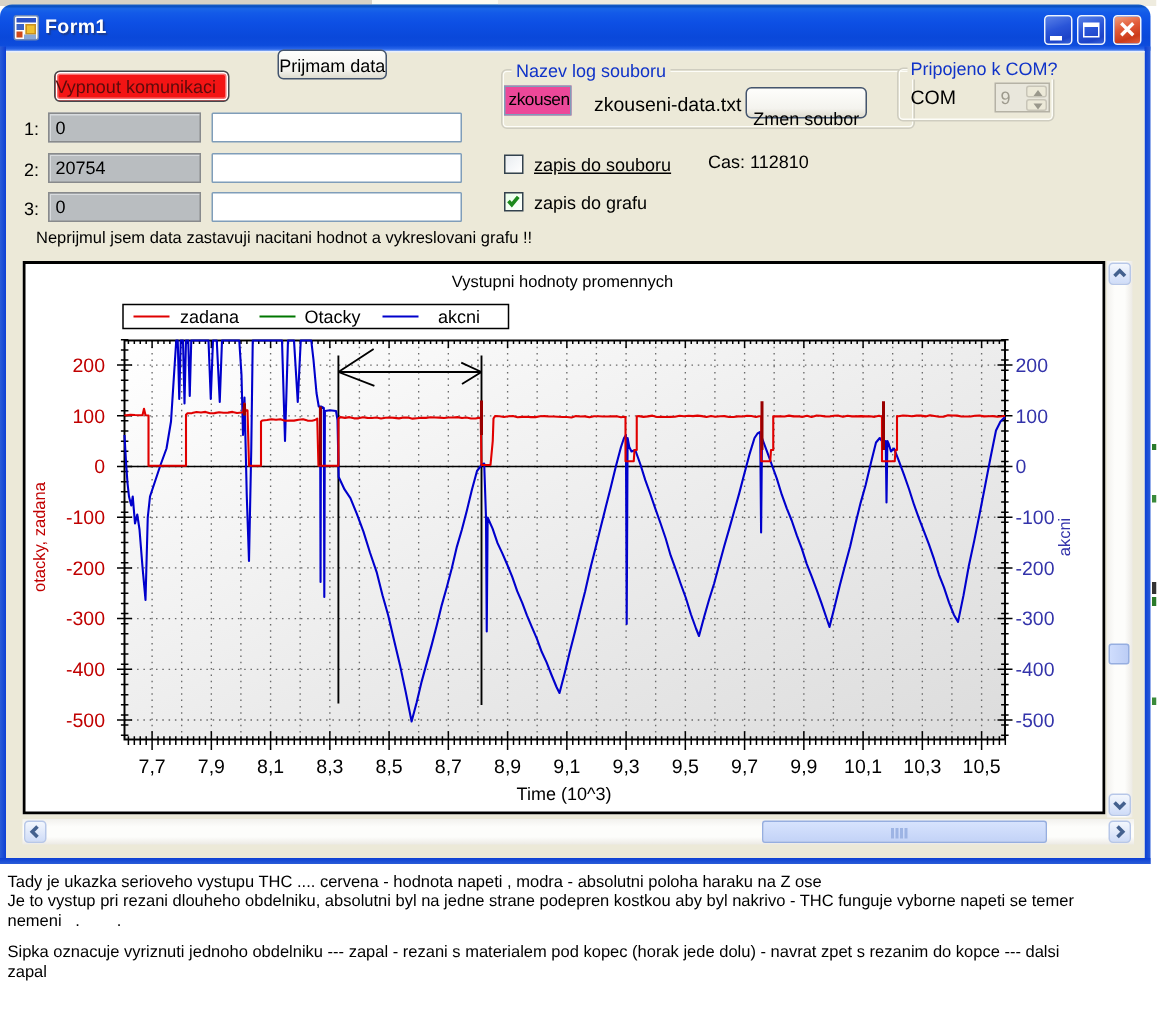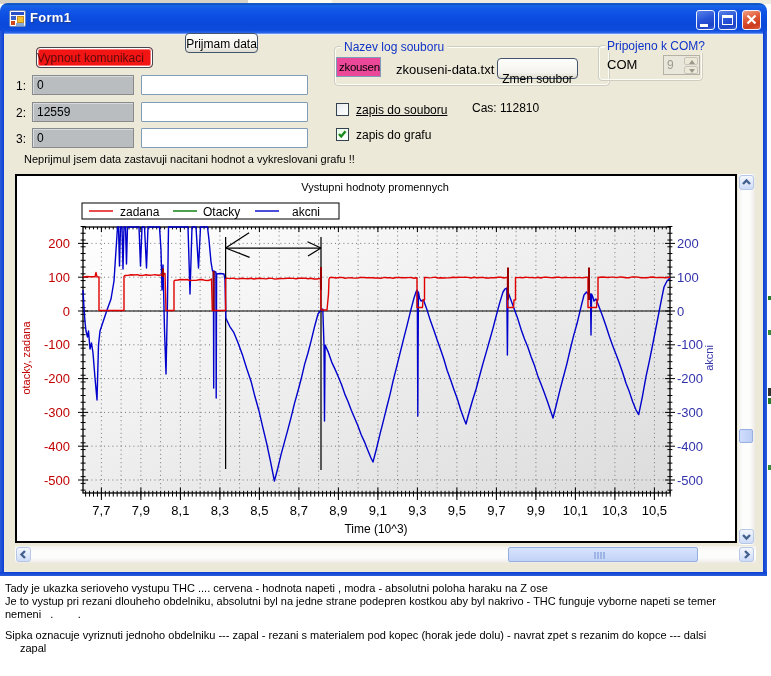--- a/index.html
+++ b/index.html
@@ -50,21 +50,21 @@
 </div>
 
 <div class="abs" style="left:185px;top:33px;width:73px;height:20px;border:1px solid #44556e;border-radius:4px;background:linear-gradient(180deg,#fefefc 0%,#f4f3ee 70%,#dedcd0 100%);">
   <div class="abs" style="left:0;top:3px;width:100%;text-align:center;font-size:12px;color:#000;">Prijmam data</div>
 </div>
 
 <span class="abs txt" style="left:16px;top:79px;font-size:12px;">1:</span>
 <span class="abs txt" style="left:16px;top:106px;font-size:12px;">2:</span>
 <span class="abs txt" style="left:16px;top:132px;font-size:12px;">3:</span>
 <div class="abs" style="left:32px;top:75px;width:102px;height:20px;background:#b9bdc0;border:1px solid #888a8c;box-shadow:inset 1px 1px 0 #d8dbde;font-size:12px;color:#000;padding:2px 0 0 4px;">0</div>
-<div class="abs" style="left:32px;top:102px;width:102px;height:20px;background:#b9bdc0;border:1px solid #888a8c;box-shadow:inset 1px 1px 0 #d8dbde;font-size:12px;color:#000;padding:2px 0 0 4px;">12559</div>
+<div class="abs" style="left:32px;top:102px;width:102px;height:20px;background:#b9bdc0;border:1px solid #888a8c;box-shadow:inset 1px 1px 0 #d8dbde;font-size:12px;color:#000;padding:2px 0 0 4px;">20754</div>
 <div class="abs" style="left:32px;top:128px;width:102px;height:20px;background:#b9bdc0;border:1px solid #888a8c;box-shadow:inset 1px 1px 0 #d8dbde;font-size:12px;color:#000;padding:2px 0 0 4px;">0</div>
 <div class="abs" style="left:141px;top:75px;width:167px;height:20px;background:#fff;border:1px solid #7f9db9;border-radius:1px;"></div>
 <div class="abs" style="left:141px;top:102px;width:167px;height:20px;background:#fff;border:1px solid #7f9db9;border-radius:1px;"></div>
 <div class="abs" style="left:141px;top:128px;width:167px;height:20px;background:#fff;border:1px solid #7f9db9;border-radius:1px;"></div>
 <span class="abs txt" style="left:24px;top:153px;">Neprijmul jsem data zastavuji nacitani hodnot a vykreslovani grafu !!</span>
 
 <div class="abs" style="left:334px;top:46px;width:276px;height:40px;border:1px solid #cfcdc0;border-radius:4px;box-shadow:inset 0 0 0 1px #fdfdf8;"></div>
 <span class="abs" style="left:341px;top:40px;font-size:12px;color:#1033c8;background:#ece9d8;padding:0 3px;">Nazev log souboru</span>
 <div class="abs" style="left:336px;top:57px;width:45px;height:20px;background:#ec4899;border:1px solid #7f9db9;font-size:11.5px;letter-spacing:-0.3px;padding:3px 0 0 2px;overflow:hidden;">zkousen</div>
 <span class="abs" style="left:396px;top:62px;font-size:13px;color:#000;">zkouseni-data.txt</span>
@@ -191,19 +191,19 @@
   </div>
   <div class="abs" style="left:493px;top:1px;width:190px;height:15px;border:1px solid #96aee0;border-radius:2px;background:linear-gradient(180deg,#d7e3fd,#c3d3f7);">
     <div class="abs" style="left:88px;top:4px;width:1.5px;height:7px;background:#9db4e4;box-shadow:3px 0 0 #9db4e4,6px 0 0 #9db4e4,-3px 0 0 #9db4e4;"></div>
   </div>
 </div>
 
 <div class="abs txt" style="left:5px;top:582px;">Tady je ukazka serioveho vystupu THC .... cervena - hodnota napeti , modra - absolutni poloha haraku na Z ose</div>
 <div class="abs txt" style="left:5px;top:595px;">Je to vystup pri rezani dlouheho obdelniku, absolutni byl na jedne strane podepren kostkou aby byl nakrivo - THC funguje vyborne napeti se temer</div>
 <div class="abs txt" style="left:5px;top:608px;">nemeni&nbsp;&nbsp; .&nbsp;&nbsp;&nbsp;&nbsp;&nbsp;&nbsp;&nbsp; .</div>
 <div class="abs txt" style="left:5px;top:629px;">Sipka oznacuje vyriznuti jednoho obdelniku --- zapal - rezani s materialem pod kopec (horak jede dolu) - navrat zpet s rezanim do kopce --- dalsi</div>
-<div class="abs txt" style="left:20px;top:642px;">zapal</div>
+<div class="abs txt" style="left:5px;top:642px;">zapal</div>
 
 <div class="abs" style="left:768px;top:296px;width:3px;height:4px;background:#2a7a2a;"></div>
 <div class="abs" style="left:768px;top:330px;width:3px;height:5px;background:#3a8a3a;"></div>
 <div class="abs" style="left:768px;top:388px;width:3px;height:8px;background:#333;"></div>
 <div class="abs" style="left:768px;top:398px;width:3px;height:6px;background:#2a7a2a;"></div>
 <div class="abs" style="left:768px;top:465px;width:3px;height:5px;background:#3a8a3a;"></div>
 
 </body></html>

